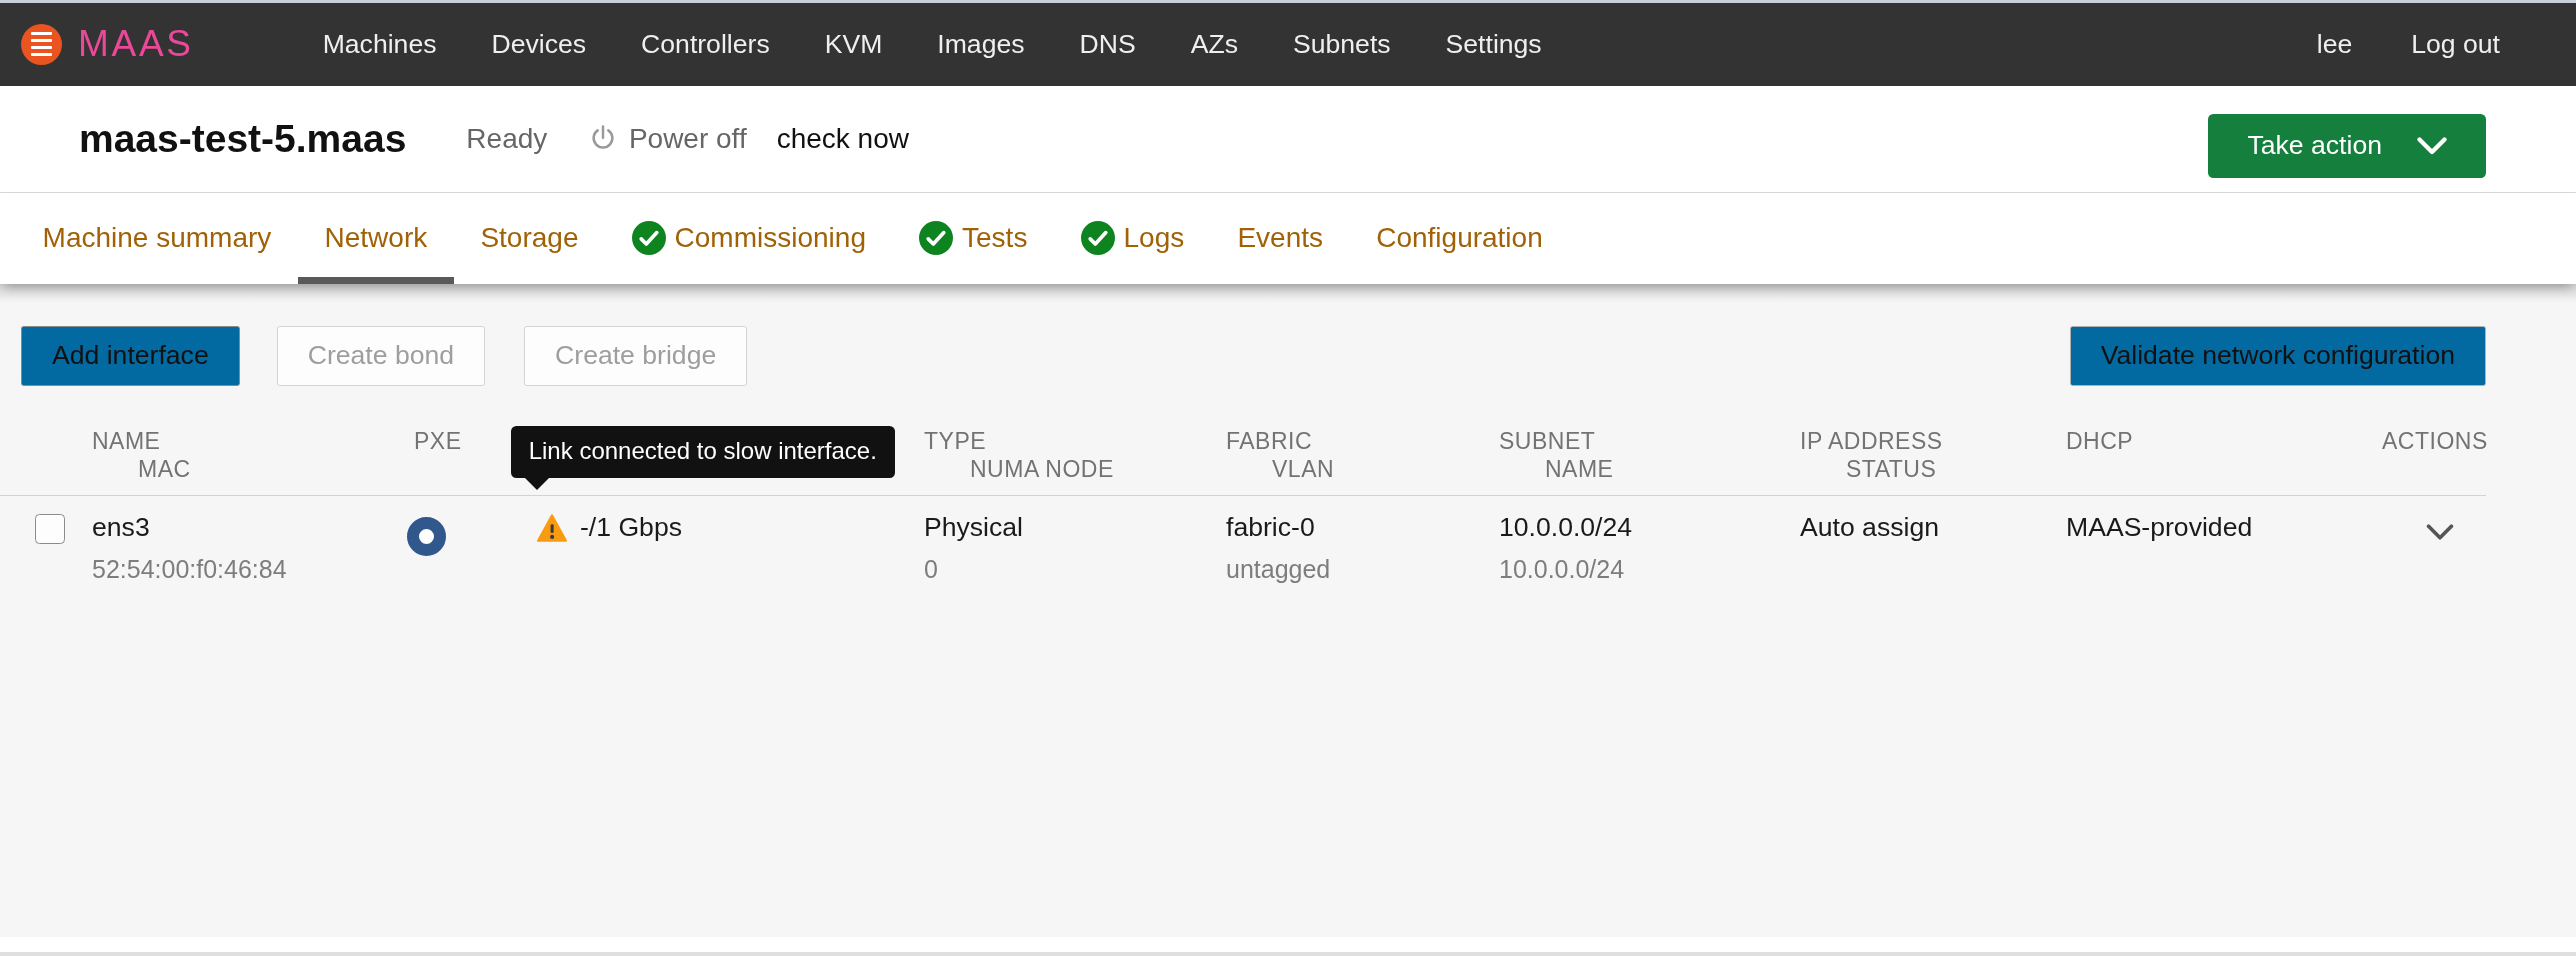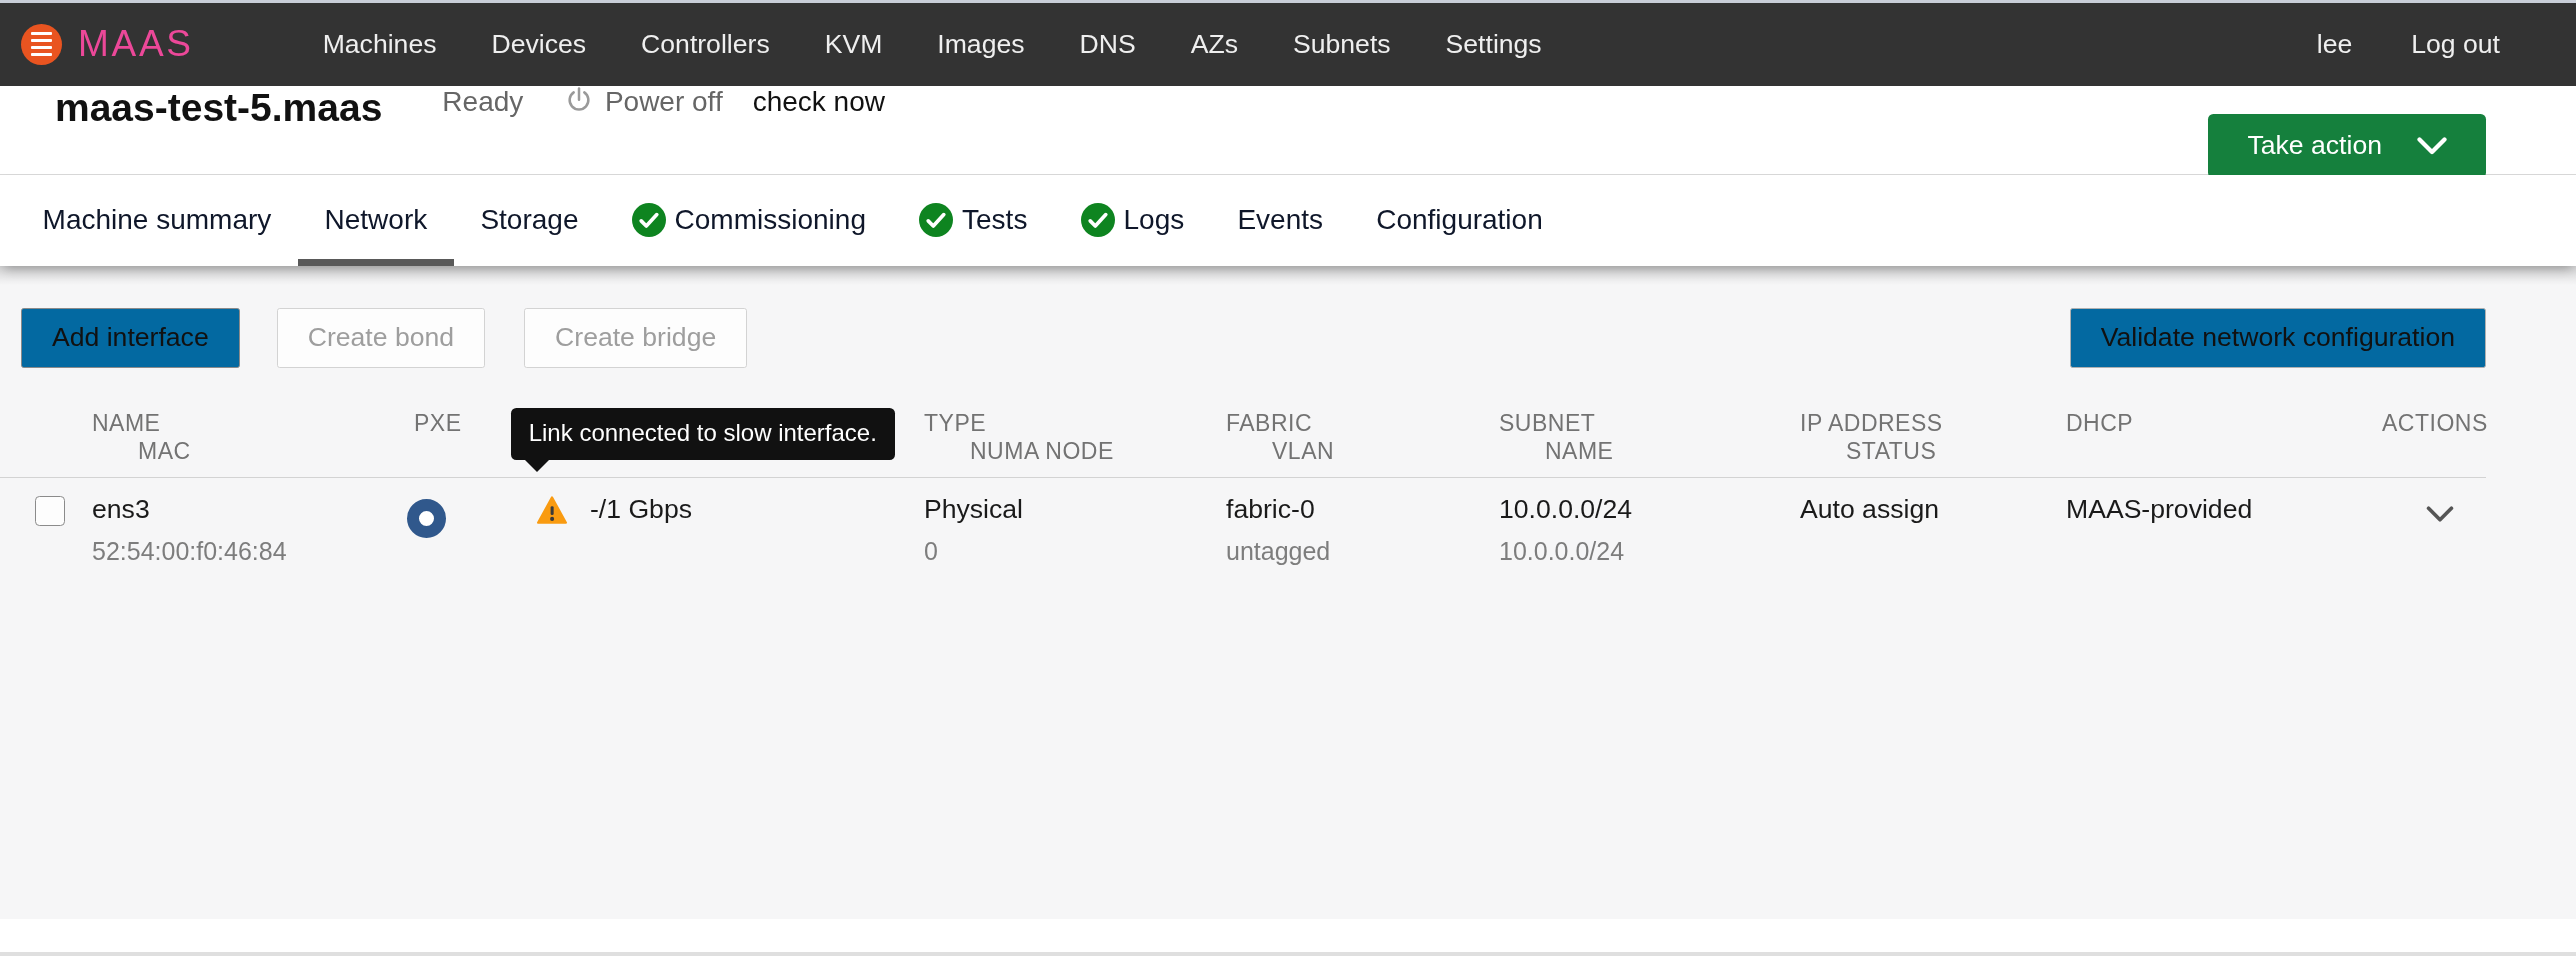--- a/index.html
+++ b/index.html
@@ -15,32 +15,32 @@
   .brand { display:flex; align-items:center; padding-left:21px; cursor:pointer; }
   .logo-circle { width:41px; height:41px; border-radius:50%; background:#e95420; display:flex; flex-direction:column; align-items:center; justify-content:center; gap:3.5px; }
   .logo-circle i { display:block; width:21px; height:3.5px; background:#fff; border-radius:0.9px; }
   .brand-text { color:#ec4899; font-size:37px; font-weight:300; letter-spacing:2.7px; margin-left:16px; }
   .nav-links { display:flex; gap:55px; margin-left:129px; font-size:26.6px; }
   .nav-links a { color:#efefef; text-decoration:none; cursor:pointer; white-space:nowrap; }
   .nav-right { margin-left:auto; display:flex; gap:59px; padding-right:76px; font-size:26.6px; }
   .nav-right a { color:#efefef; text-decoration:none; cursor:pointer; }
 
   
-  .page-header { height:89px; background:#fff; display:flex; padding-left:55px; border-bottom:1.8px solid #d8d8d8; position:relative; }
+  .page-header { height:107px; background:#fff; display:flex; align-items:center; padding-left:79px; border-bottom:1.8px solid #d8d8d8; position:relative; }
   .machine-title { font-size:39px; color:#111; }
   .machine-status { font-size:28px; color:#666; margin-left:60px; }
   .power-icon { width:30px; height:30px; margin-left:41px; }
   .power-label { font-size:28px; color:#666; margin-left:10.6px; }
   .check-now { font-size:28px; color:#111; margin-left:30px; text-decoration:none; cursor:pointer; }
   .take-action { position:absolute; right:90px; top:28px; height:64px; background:#15803d; color:#fff; border:none; border-radius:5.3px; font-size:26.6px; font-family:inherit; padding:0 39px; display:flex; align-items:center; gap:35px; cursor:pointer; }
   .take-action svg { width:30px; height:17.7px; }
 
   
   .tabs-row { height:91px; background:#fff; display:flex; padding-left:16px; position:relative; z-index:5; box-shadow:0 7px 10.6px -4.4px rgba(0,0,0,.28); }
-  .tab { display:flex; align-items:center; padding:0 26.6px; font-size:28px; color:#0f172a; height:100%; position:relative; cursor:pointer; white-space:nowrap; }
+  .tab { display:flex; align-items:center; padding:0 26.6px; font-size:28px; color:#a16207; height:100%; position:relative; cursor:pointer; white-space:nowrap; }
   .tab.active::after { content:""; position:absolute; left:0; right:0; bottom:0; height:7px; background:#595959; }
   .tab-check { width:34px; height:34px; margin-right:8.9px; flex:0 0 auto; }
 
   
   .content { height:653px; background:#f6f6f7; position:relative; }
   .content::before { content:""; position:absolute; left:0; top:0; width:100%; height:19.5px; background:linear-gradient(rgba(0,0,0,0.14), rgba(0,0,0,0)); pointer-events:none; }
 
   .toolbar { display:flex; align-items:center; padding:42px 90px 0 21px; }
   .btn { height:60px; background:#0369a1; border-radius:2.7px; font-size:26.6px; font-family:inherit; padding:0 30px; color:#111; cursor:pointer; }
   .btn-neutral { border:1.8px solid #8a8a8a; }
@@ -53,21 +53,21 @@
   .net-table { width:2486px; margin-top:41px; font-size:26.6px; color:#1a1a1a; }
   .tgrid { display:grid; grid-template-columns:92px 315px 129px 388px 302px 273px 301px 266px 316px 1fr; }
   .thead { color:#737373; font-size:23px; line-height:28px; letter-spacing:0.5px; padding-bottom:12.4px; border-bottom:1.8px solid #d3d3d3; }
   .thead .h2 { display:block;margin-left:46px; }
   .th-pxe { padding-left:7px; }
   .th-actions { text-align:right; }
   .trow { padding-top:16px; }
   .cell-sub { display:block; font-size:25px; color:#7d7d7d; margin-top:12.4px; }
   .checkbox { width:30px; height:30px; border:1.8px solid #8b8b8b; border-radius:4.4px; background:#fdfdfd; margin-left:35px; margin-top:1.8px; cursor:pointer; }
   .radio-pxe { width:39px; height:39px; border-radius:50%; border:12.4px solid #30588c; background:#fff; margin-top:5.3px; cursor:pointer; }
-  .speed-line { display:flex; align-items:center; gap:22px; }
+  .speed-line { display:flex; align-items:center; gap:12px; }
   .warning-icon { width:32px; height:28px; flex:0 0 auto; }
   .actions-cell { display:flex; justify-content:flex-end; }
   .row-chevron { width:28px; height:16px; margin-right:32px; margin-top:12.4px; cursor:pointer; }
 
   
   .tooltip { position:absolute; left:511px; top:142px; background:#111111; color:#fff; font-size:24px; padding:11.5px 17.7px 13.3px; border-radius:5.3px; white-space:nowrap; z-index:10; }
   .tooltip::after { content:""; position:absolute; left:14px; top:100%; border:12.4px solid transparent; border-top-color:#111111; border-bottom-width:0; }
 </style>
 </head>
 <body>

